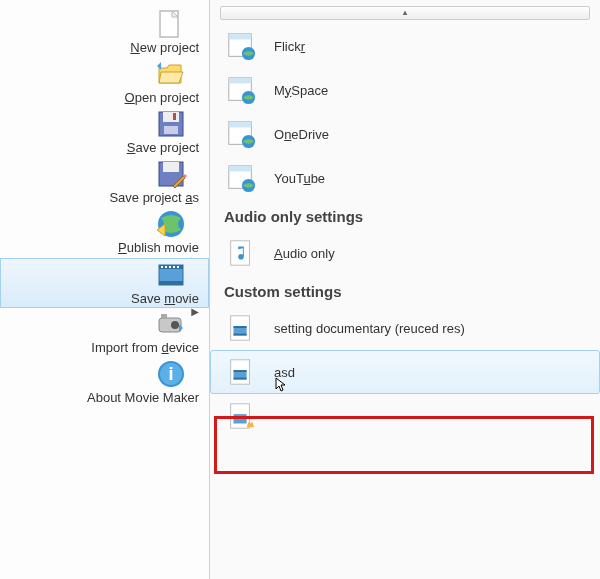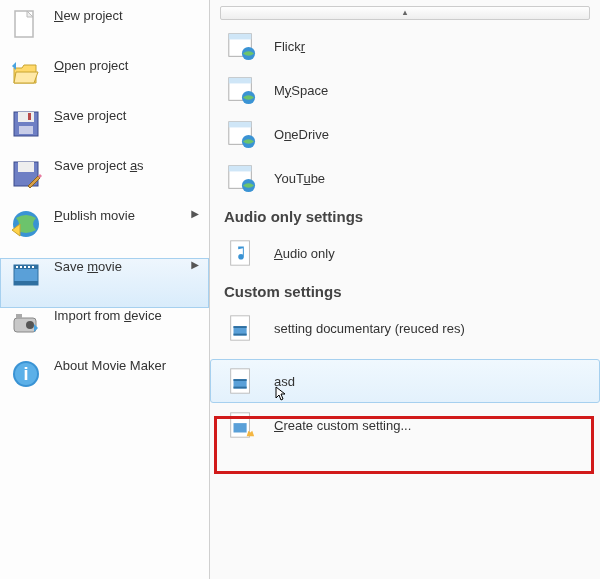--- a/index.html
+++ b/index.html
@@ -24,25 +24,26 @@
     padding-top: 8px;
   }
   .right-panel {
     flex: 1;
     background: #fafafa;
     padding-top: 4px;
     position: relative;
   }
   .menu-item {
     display: flex;
-    align-items: flex-start;
+    align-items: flex-end;
     height: 50px;
     padding: 0 10px;
     cursor: default;
     position: relative;
+    flex-direction: column;
   }
   .menu-item.hovered {
     background: linear-gradient(#eef6fd, #d9ecfb);
     border: 1px solid #a6d0ef;
     border-radius: 0;
     height: 50px;
     padding: 0 9px;
   }
   .menu-item .icon {
     width: 32px;
@@ -100,21 +101,20 @@
     right: 6px;
     top: 416px;
     height: 58px;
     pointer-events: none;
   }
   .sub-item.hovered {
     background: linear-gradient(#f0f8fe, #e3f1fc);
     border: 1px solid #a6d0ef;
     border-radius: 3px;
     padding: 0 15px;
-    margin-top: 9px;
   }
   .cursor {
     position: absolute;
     left: 64px;
     top: 26px;
     width: 16px;
     height: 16px;
     pointer-events: none;
   }
   
@@ -325,19 +325,18 @@
     </div>
 
     <div class="sub-item">
       <span class="icon">
         <svg viewBox="0 0 32 32">
             <rect x="5" y="3" width="20" height="26" fill="#fff" stroke="#bbb"></rect>
             <rect x="8" y="14" width="14" height="10" fill="#5aa0d8"></rect>
             <path d="M22 28 L24 22 L26 24 L28 22 L30 28 Z" fill="#f4b642"></path>
           </svg>
       </span>
-      <span class="label"><span class="mnemonic">C</span>reate custom setting...</span>
     </div>
 
     <div class="highlight-box"></div>
   </div>
 
 </div>
 
 </body></html>

